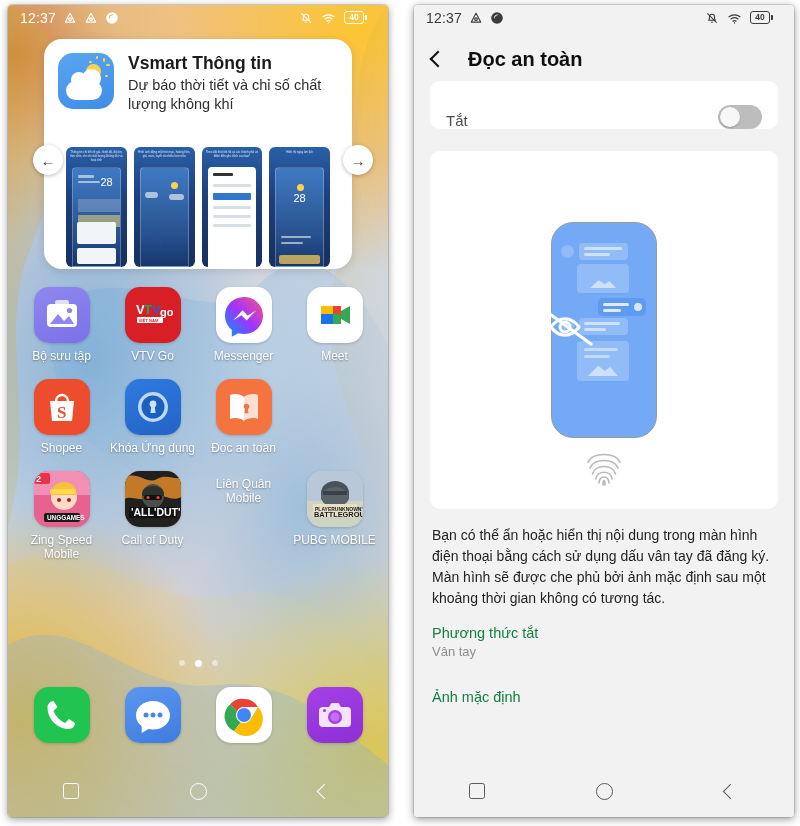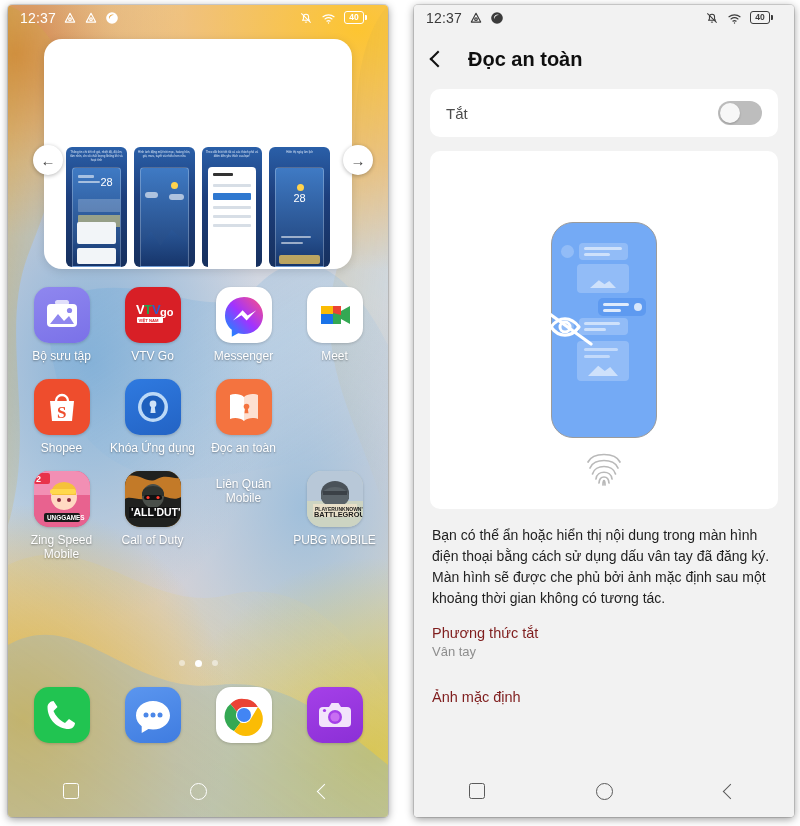--- a/index.html
+++ b/index.html
@@ -153,21 +153,21 @@
   .settings { position:absolute; inset:0; background:#f2f2f2; }
   .settings-header {
     position:absolute; top:28px; left:0; right:0; height:52px;
     display:flex; align-items:center; padding:0 18px; gap:24px;
   }
   .back-chevron { width:12px; height:12px; border-left:2.4px solid #111; border-bottom:2.4px solid #111; transform:rotate(45deg); cursor:pointer; }
   .settings-title { font-size:20px; font-weight:700; color:#0f0f0f; }
   .card {
     position:absolute; left:16px; right:16px; background:#ffffff; border-radius:10px;
   }
-  .toggle-card { top:84px; height:48px; display:flex; align-items:center; padding:0 16px;gap:46px; }
+  .toggle-card { top:76px; height:48px; display:flex; align-items:flex-end; padding:0 16px;gap:46px; }
   .toggle-label { font-size:15px; color:#4d4d4d; }
   .switch {
     margin-left:auto; width:44px; height:24px; border-radius:12px;
     background:#bdbdbd; position:relative; cursor:pointer;
   }
   .switch .knob {
     position:absolute; left:2px; top:2px; width:20px; height:20px;
     border-radius:50%; background:#f7f7f7; box-shadow:0 1px 2px rgba(0,0,0,.22);
   }
   .illus-card { top:146px; height:358px; display:flex; align-items:center; justify-content:center; flex-direction:column; }
@@ -184,21 +184,21 @@
   .il-mount { position:absolute; left:50%; transform:translateX(-50%); bottom:5px; width:26px; height:10px;
     background:rgba(255,255,255,.55); clip-path:polygon(0 100%,34% 22%,56% 62%,74% 30%,100% 100%); }
   .il-smiley { position:absolute; width:8px; height:8px; border-radius:50%; background:rgba(255,255,255,.75); }
   .eye-off { position:absolute; left:-6px; top:84px; width:62px; height:42px; }
   .fingerprint { position:absolute; left:50%; transform:translateX(-50%); bottom:-50px; width:38px; height:40px; }
   .desc {
     position:absolute; left:18px; right:18px; top:520px;
     font-size:14px; line-height:1.50; color:#1f1f1f;
   }
   .setting-item { position:absolute; left:18px; right:18px; cursor:pointer; }
-  .si-title { font-size:14.5px; color:#7f1d1d; font-weight:400; }
+  .si-title { font-size:14.5px; color:#15803d; font-weight:400; }
   .si-sub { font-size:13px; color:#8e8e8e; margin-top:3px; }
 </style>
 </head>
 <body>
 
 <div class="stage">
 
   <div class="phone phone-left">
     <div class="wallpaper">
       <svg class="wp-swirl" viewBox="0 0 380 812" preserveAspectRatio="none">
@@ -260,20 +260,35 @@
             <path d="M6.4 12.7 A9.4 9.4 0 0 1 17.6 12.7"></path>
             <path d="M9.6 16.2 A4.8 4.8 0 0 1 14.4 16.2"></path>
             <circle cx="12" cy="19.2" r="1.1" fill="currentColor" stroke="none"></circle>
           </svg>
         </span>
         <span class="batt">40</span>
       </div>
     </div>
 
     <div class="widget-card">
+      <div class="wc-head">
+        <div class="wc-icon">
+          <div class="sun"></div>
+          <div class="ray" style="right:9px;top:5px;width:2px;height:4px;"></div>
+          <div class="ray" style="right:4px;top:11px;width:4px;height:2px;"></div>
+          <div class="ray" style="right:22px;top:8px;width:3px;height:2px;"></div>
+          <div class="ray" style="right:6px;top:22px;width:3px;height:2px;"></div>
+          <div class="ray" style="right:16px;top:3px;width:2px;height:3px;"></div>
+          <div class="cloud"></div>
+        </div>
+        <div>
+          <div class="wc-title">Vsmart Thông tin</div>
+          <div class="wc-sub">Dự báo thời tiết và chỉ số chất lượng không khí</div>
+        </div>
+      </div>
 
       <div class="wc-carousel">
         <div class="thumb">
           <div class="thumb-cap">Thông tin chi tiết về gió, nhiệt độ, độ ẩm, tầm nhìn, chỉ số chất lượng không khí và hoạt tính</div>
           <div class="thumb-body">
             <div class="mini-phone">
               <div class="mini-temp">28</div>
               <div class="mini-bar" style="left:5px;top:7px;width:16px;height:3px;"></div>
               <div class="mini-bar" style="left:5px;top:13px;width:22px;height:2px;"></div>
               <div class="mini-bar" style="left:5px;top:31px;width:52px;height:13px;background:rgba(255,255,255,.22);"></div>

